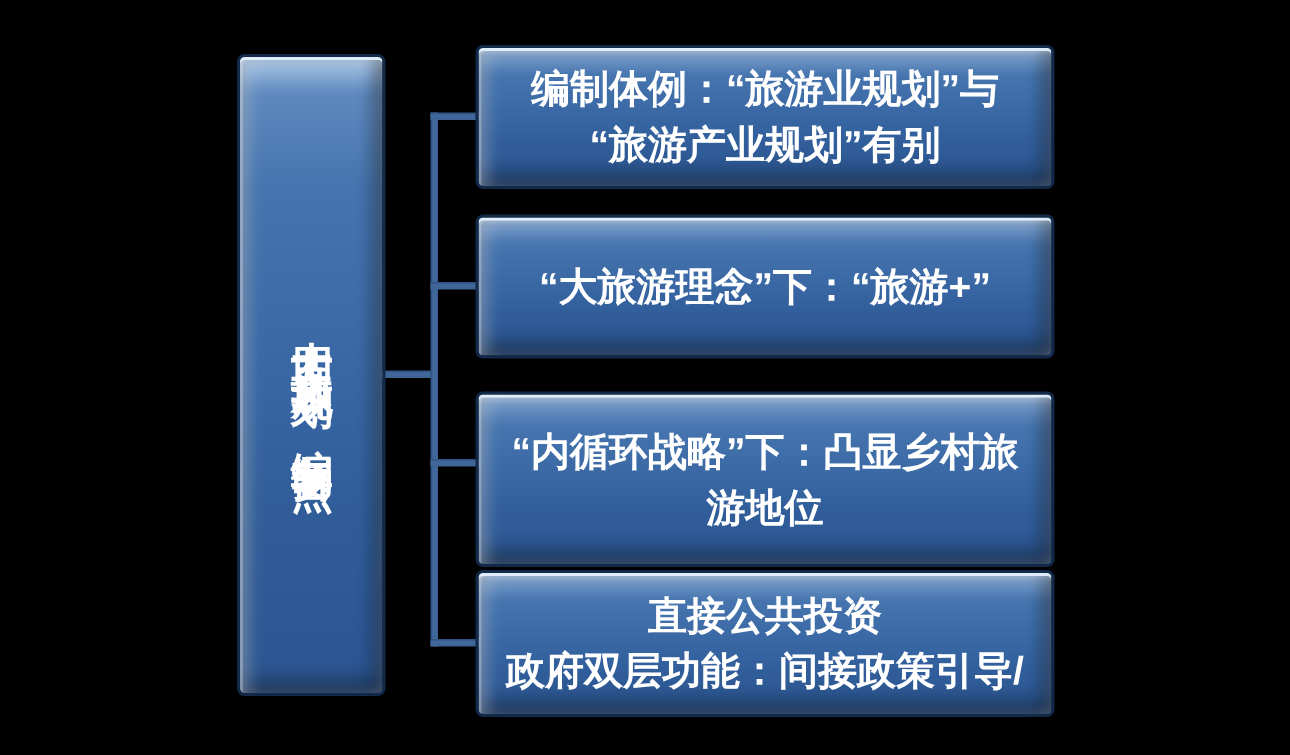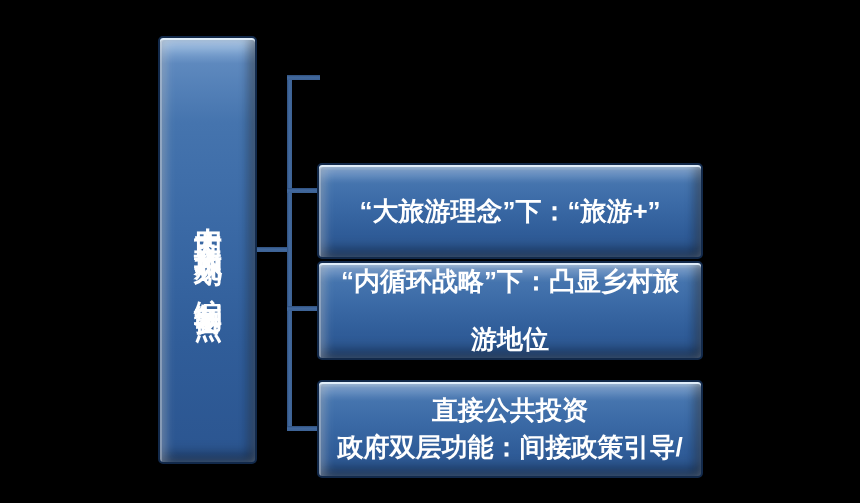--- a/index.html
+++ b/index.html
@@ -62,22 +62,22 @@
     display: flex;
     flex-direction: column;
     align-items: center;
     justify-content: center;
     font-size: 26px;
     line-height: 37px;
     padding: 0 4px;
   }
   .branch-node .line { display: block; }
   #branch-node-1 { top: 30px;  height: 96px; }
-  #branch-node-2 { top: 143px; height: 96px; margin-top: 20px; }
-  #branch-node-3 { top: 261px; height: 99px; justify-content: space-between; }
+  #branch-node-2 { top: 143px; height: 96px; }
+  #branch-node-3 { top: 261px; height: 117px; }
   #branch-node-4 { top: 380px; height: 98px; }
   
   .conn {
     position: absolute;
     background: linear-gradient(180deg, #2E4F7D 0%, #42699E 40%, #3D6294 100%);
   }
   .conn-v {
     background: linear-gradient(90deg, #2E4F7D 0%, #42699E 40%, #3D6294 100%);
   }
   #conn-trunk  { left: 254px; top: 247px; width: 37px; height: 5px; }
@@ -96,20 +96,24 @@
   <div class="conn conn-v" id="conn-spine"></div>
   <div class="conn" id="conn-b1"></div>
   <div class="conn" id="conn-b2"></div>
   <div class="conn" id="conn-b3"></div>
   <div class="conn" id="conn-b4"></div>
 
   <div class="node root-node">
     <span class="root-label">十四五文旅规划 编制要点</span>
   </div>
 
+  <div class="node branch-node" id="branch-node-1">
+    <span class="line">编制体例：“旅游业规划”与</span>
+    <span class="line">“旅游产业规划”有别</span>
+  </div>
 
   <div class="node branch-node" id="branch-node-2">
     <span class="line">“大旅游理念”下：“旅游+”</span>
   </div>
 
   <div class="node branch-node" id="branch-node-3">
     <span class="line">“内循环战略”下：凸显乡村旅</span>
     <span class="line">游地位</span>
   </div>
 

